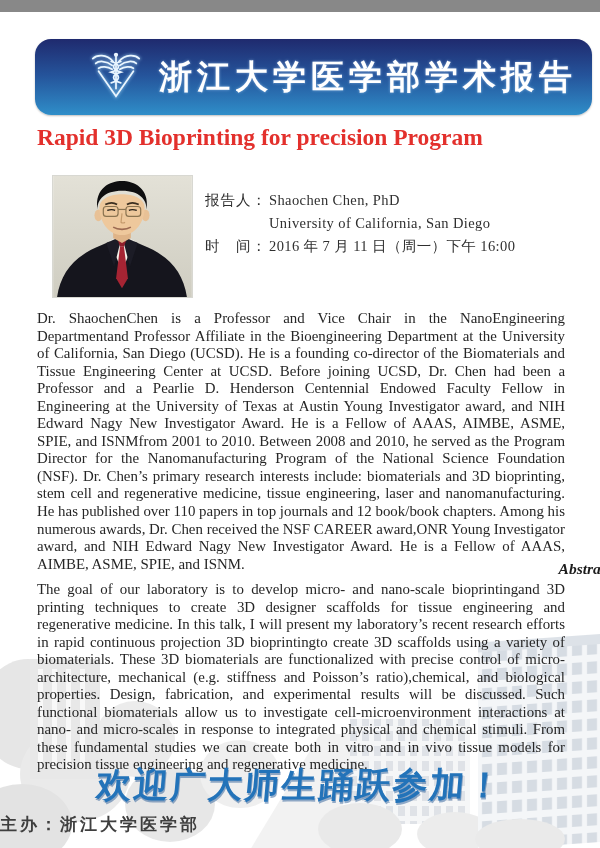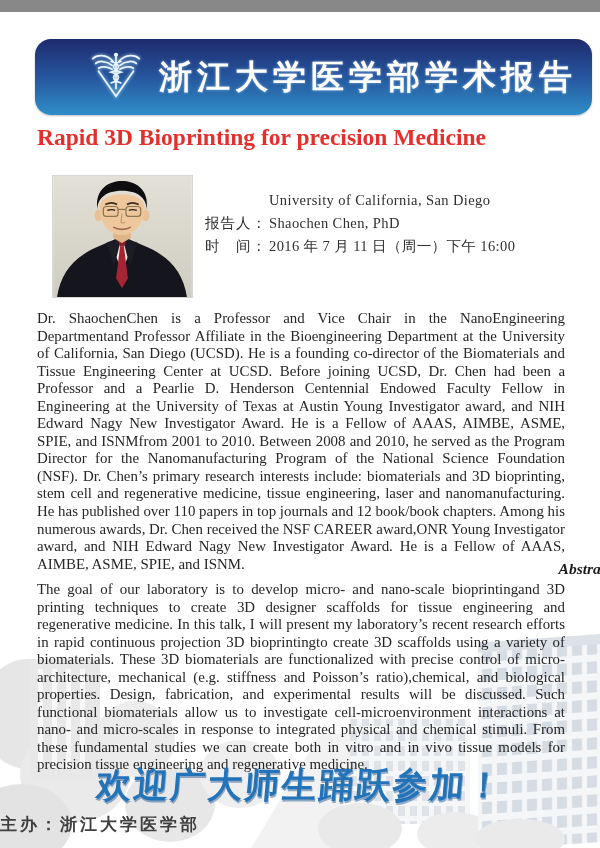--- a/index.html
+++ b/index.html
@@ -114,21 +114,21 @@
           <line x1="30" y1="9" x2="30" y2="42"></line>
           <circle cx="30" cy="7" r="2.2" fill="#eaf6ff" stroke="none"></circle>
           <path d="M25,14 C35,17 35,22 25,25 C35,28 35,33 25,36"></path>
           <path d="M35,14 C25,17 25,22 35,25 C25,28 25,33 35,36"></path>
         </g>
       </svg>
     </div>
     <div class="banner-title">浙江大学医学部学术报告</div>
   </div>
 
-  <div class="talk-title">Rapid 3D Bioprinting for precision Medicine</div>
+  <div class="talk-title">Rapid 3D Bioprinting for precision Program</div>
 
   <div class="photo">
     <svg viewBox="0 0 141 123" xmlns="http://www.w3.org/2000/svg">
       <defs>
         <linearGradient id="pbg" x1="0" y1="0" x2="0" y2="1">
           <stop offset="0" stop-color="#e3e1d7"></stop>
           <stop offset="1" stop-color="#cfcdc1"></stop>
         </linearGradient>
       </defs>
       <rect x="0" y="0" width="141" height="123" fill="url(#pbg)"></rect>
@@ -162,22 +162,22 @@
       <path d="M55,35 C58,34 61,34 63,35" stroke="#26201a" stroke-width="1.4" fill="none"></path>
       <path d="M77,35 C79,34 82,34 85,35" stroke="#26201a" stroke-width="1.4" fill="none"></path>
 
       <path d="M70,38 L69,47 C70,48 72,48 73,47" stroke="#c49a6c" stroke-width="1.2" fill="none"></path>
 
       <path d="M61,52 C66,55 74,55 79,52" stroke="#9c6a52" stroke-width="1.6" fill="none"></path>
     </svg>
   </div>
 
   <div class="info">
+    <div class="info-row"><span class="info-label">报告人：</span><span class="info-value">Shaochen Chen, PhD</span></div>
     <div class="info-row"><span class="info-label"></span><span class="info-value">University of California, San Diego</span></div>
-    <div class="info-row"><span class="info-label">报告人：</span><span class="info-value">Shaochen Chen, PhD</span></div>
     <div class="info-row"><span class="info-label">时　间：</span><span class="info-value">2016 年 7 月 11 日（周一）下午 16:00</span></div>
   </div>
 
   <div class="bio">Dr. ShaochenChen is a Professor and Vice Chair in the NanoEngineering Departmentand Professor Affiliate in the Bioengineering Department at the University of California, San Diego (UCSD). He is a founding co-director of the Biomaterials and Tissue Engineering Center at UCSD. Before joining UCSD, Dr. Chen had been a Professor and a Pearlie D. Henderson Centennial Endowed Faculty Fellow in Engineering at the University of Texas at Austin Young Investigator award, and NIH Edward Nagy New Investigator Award. He is a Fellow of AAAS, AIMBE, ASME, SPIE, and ISNMfrom 2001 to 2010. Between 2008 and 2010, he served as the Program Director for the Nanomanufacturing Program of the National Science Foundation (NSF). Dr. Chen’s primary research interests include: biomaterials and 3D bioprinting, stem cell and regenerative medicine, tissue engineering, laser and nanomanufacturing. He has published over 110 papers in top journals and 12 book/book chapters. Among his numerous awards, Dr. Chen received the NSF CAREER award,ONR Young Investigator award, and NIH Edward Nagy New Investigator Award. He is a Fellow of AAAS, AIMBE, ASME, SPIE, and ISNM.</div>
 
   <div class="abstract-heading">Abstract</div>
   <div class="abstract-body">The goal of our laboratory is to develop micro- and nano-scale bioprintingand 3D printing techniques to create 3D designer scaffolds for tissue engineering and regenerative medicine. In this talk, I will present my laboratory’s recent research efforts in rapid continuous projection 3D bioprintingto create 3D scaffolds using a variety of biomaterials. These 3D biomaterials are functionalized with precise control of micro-architecture, mechanical (e.g. stiffness and Poisson’s ratio),chemical, and biological properties. Design, fabrication, and experimental results will be discussed. Such functional biomaterials allow us to investigate cell-microenvironment interactions at nano- and micro-scales in response to integrated physical and chemical stimuli. From these fundamental studies we can create both in vitro and in vivo tissue models for precision tissue engineering and regenerative medicine.</div>
 
   <div class="campus-bg">
     <svg viewBox="0 0 600 226" xmlns="http://www.w3.org/2000/svg">

